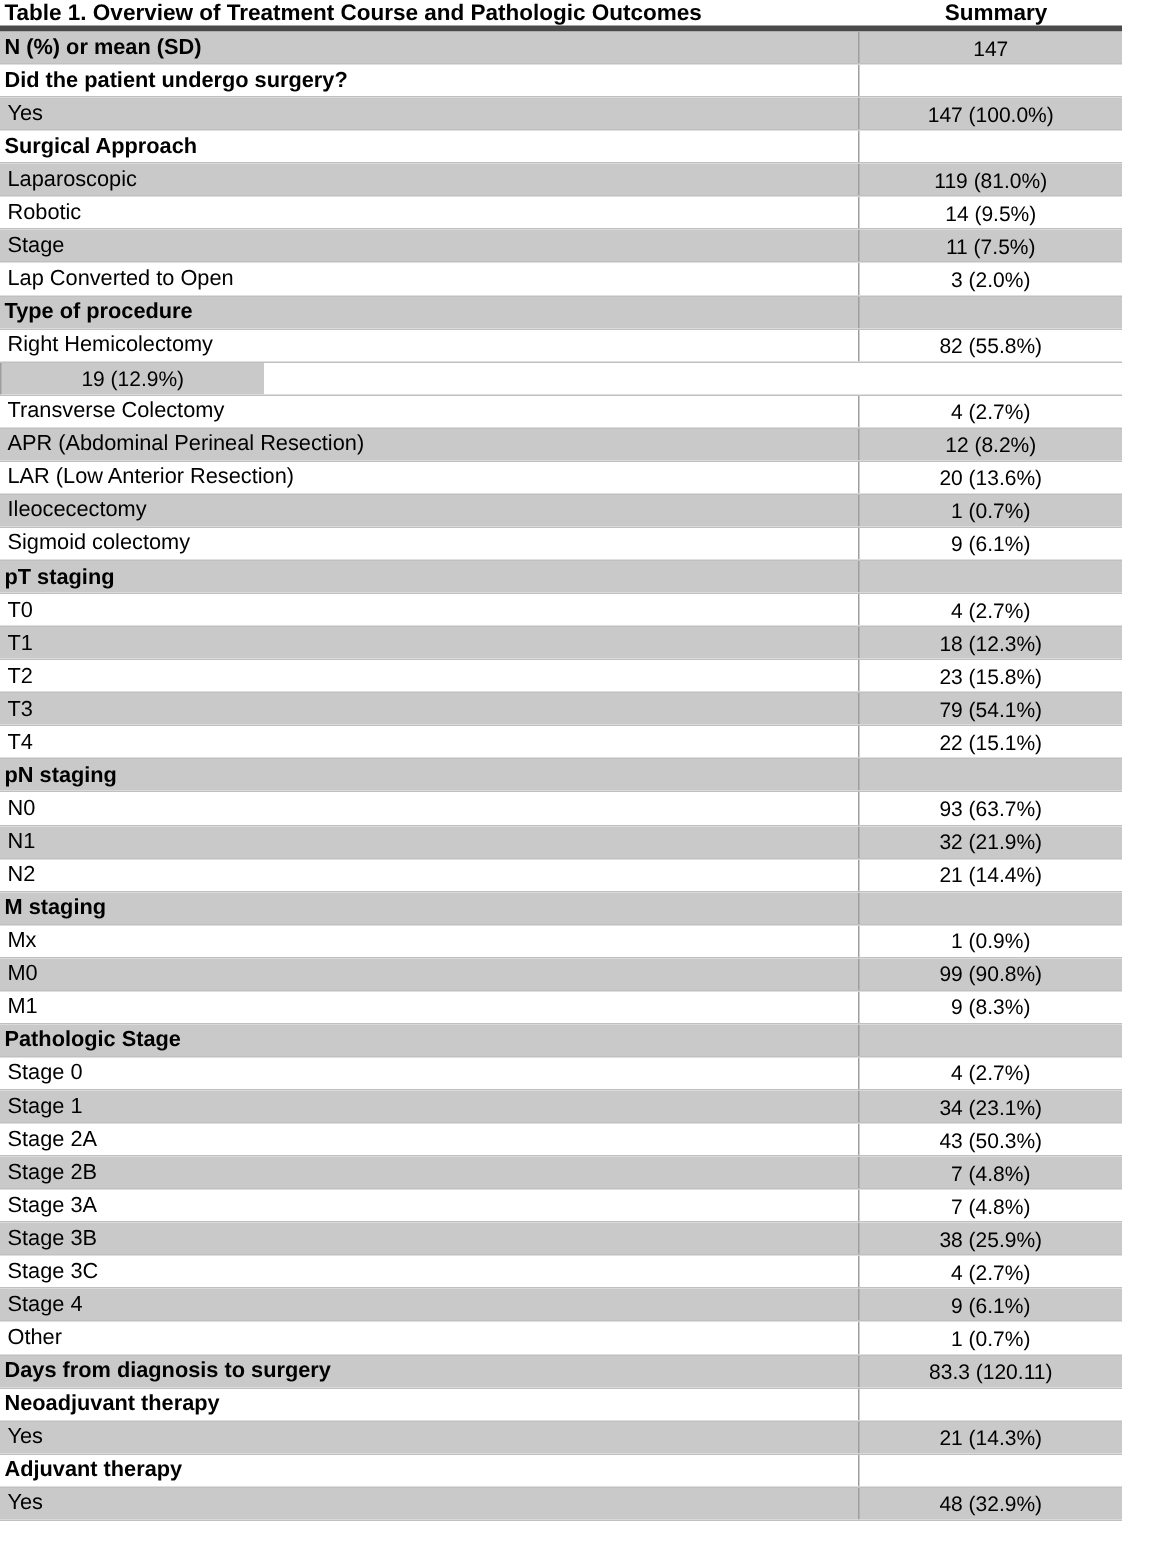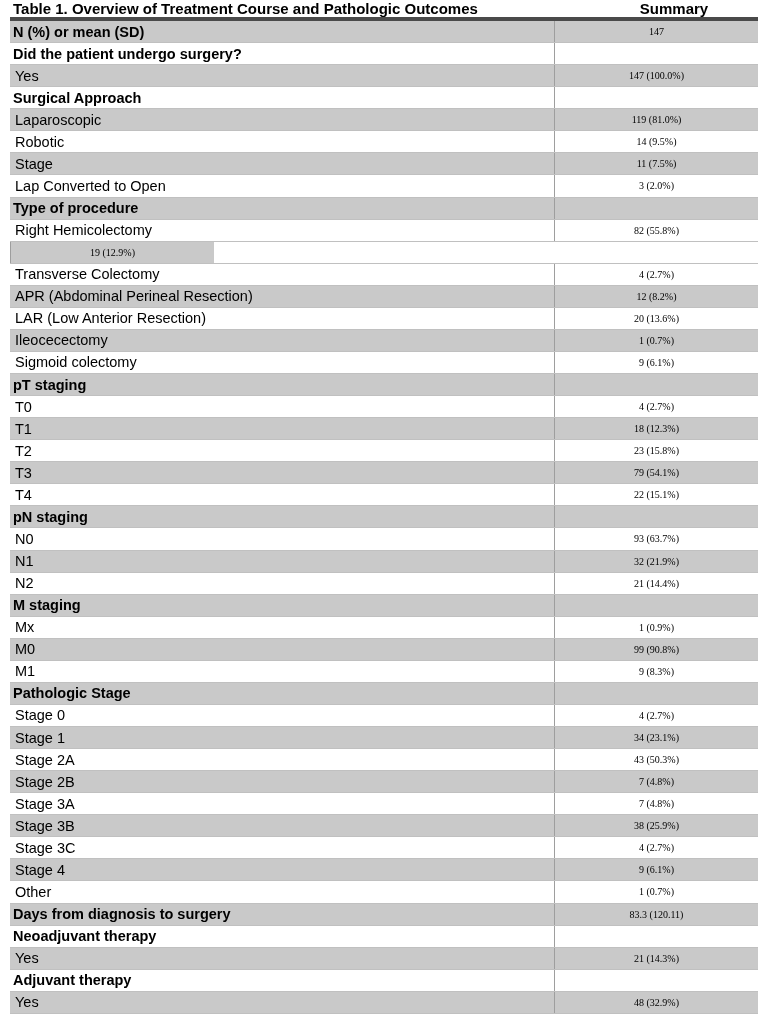--- a/index.html
+++ b/index.html
@@ -11,47 +11,45 @@
   }
   * { margin: 0; padding: 0; box-sizing: border-box; }
   html, body {
     width: 770px; height: 1036px;
     background: #ffffff;
     font-family: "Liberation Sans", "DejaVu Sans", sans-serif;
     color: var(--text);
     overflow: hidden;
   }
   .table-wrap {
-    margin-left: 10px;
     width: 748px;
   }
   .row {
     display: flex;
     align-items: flex-end;
     height: 22.07px;
     border-bottom: 1px solid var(--row-border);
     overflow: hidden;
   }
   .row.shaded .cell { background: var(--shaded); }
   .cell { height: 100%; display: flex; align-items: center; overflow: hidden; }
   .label-cell {
     flex: 1;
     padding-left: 3px;
     font-size: 14.5px;
     white-space: nowrap;
   }
   .label-cell.section { font-weight: bold; }
   .label-cell.item { padding-left: 5px; font-weight: normal; }
   .value-cell {
-    width: 204px;
+    width: 176px;
     border-left: 1px solid var(--divider);
     justify-content: center;
-    font-size: 10px;
+    font-size: 14px;
     white-space: nowrap;
-    font-family: Liberation Serif, serif;
   }
   
   .header-row {
     display: flex;
     align-items: center;
     height: 21px;
     border-bottom: 4px solid var(--rule);
   }
   .header-row .title-cell {
     flex: 1;

